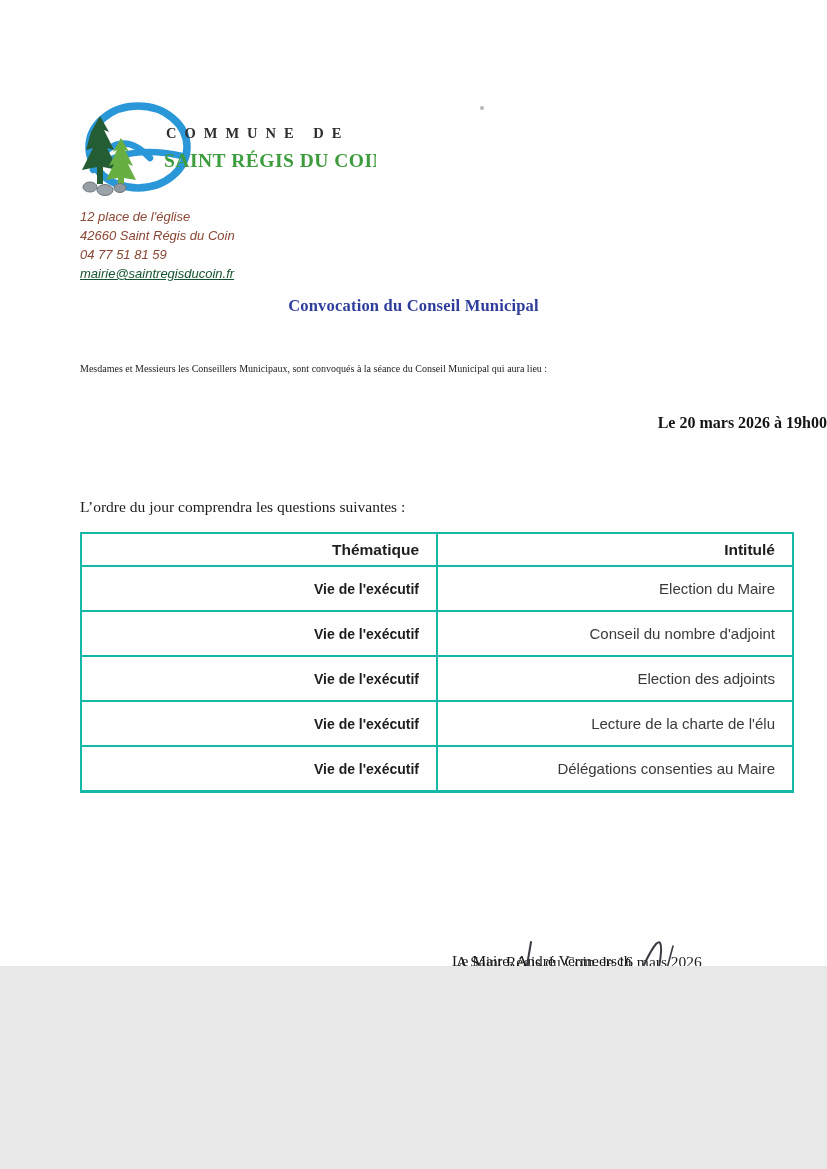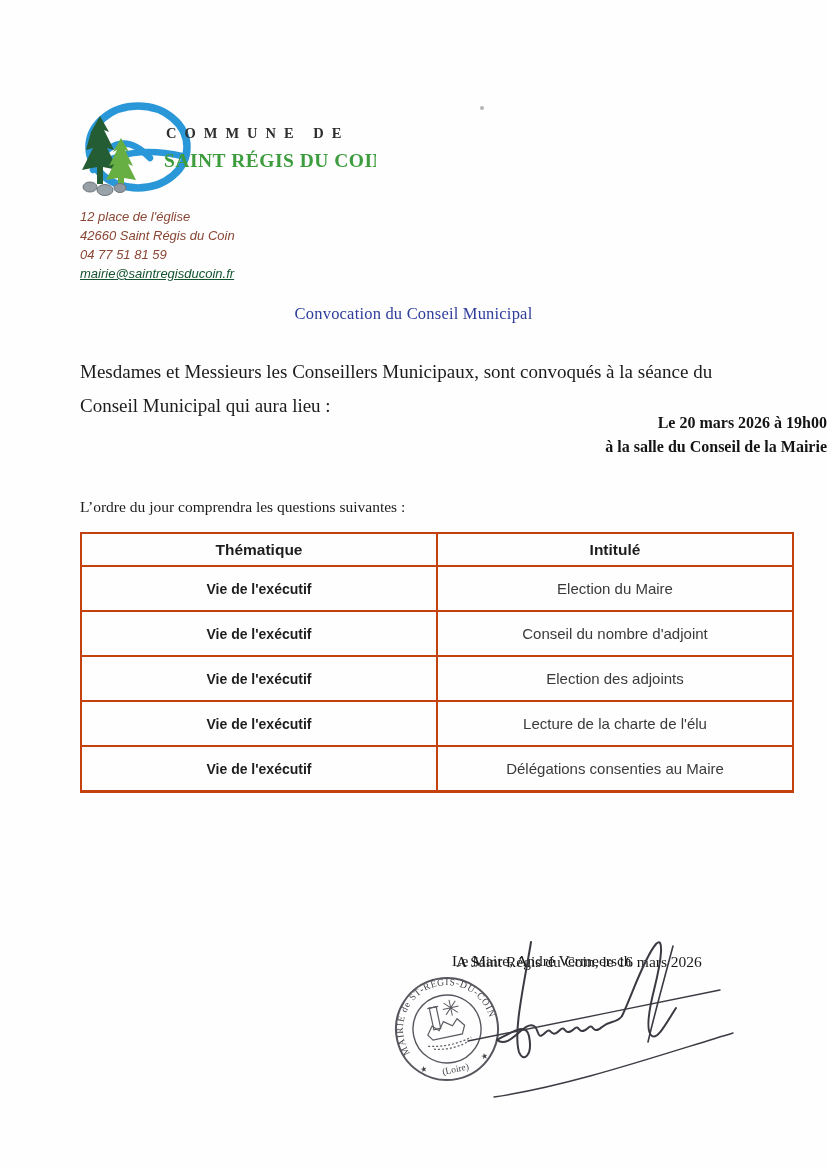--- a/index.html
+++ b/index.html
@@ -1,57 +1,57 @@
 <!DOCTYPE html>
 <html><head>
 <meta charset="utf-8">
 <style>
   html,body{margin:0;padding:0;background:#e8e8e8;}
   .page{
-    position:relative;width:827px;height:1169px;background:#fefefe;
+    position:relative;width:827px;height:966px;background:#fefefe;
     overflow:hidden;font-family:"Liberation Serif",serif;color:#1f1f1f;
     margin:0 auto;
   }
   
   .logo-svg{position:absolute;left:76px;top:100px;width:300px;height:100px;}
   .logo-org1{font-family:"Liberation Serif",serif;font-size:14.5px;font-weight:600;
     letter-spacing:8px;fill:#2e2e2e;}
   .logo-org2{font-family:"Liberation Serif",serif;font-size:19.5px;font-weight:bold;
     letter-spacing:.5px;fill:#3d9c3d;}
   .contact{
     position:absolute;left:80px;top:207px;
     font-family:Liberation Sans, sans-serif;font-style:italic;
     font-size:13px;line-height:19px;color:#8a4634;
   }
   .contact a{color:#14532d;text-decoration:underline;cursor:pointer;}
   
   .doc-title{
-    position:absolute;left:0;right:0;top:304px;text-align:center;
-    font-size:16.5px;font-weight:normal;color:#2e3d9c;letter-spacing:.2px;
+    position:absolute;left:0;right:0;top:296px;text-align:center;
+    font-size:16.5px;font-weight:bold;color:#2e3d9c;letter-spacing:.2px;
   }
   .intro{
     position:absolute;left:80px;top:355px;width:692px;
-    font-size:19px;line-height:34px;color:#1c1c1c;
+    font-size:10px;line-height:27px;color:#1c1c1c;
   }
   .meeting{
     position:absolute;left:0;right:0;top:411px;text-align:right;
     font-size:16px;font-weight:bold;line-height:23.5px;color:#141414;
   }
   .agenda-intro{
     position:absolute;left:80px;top:498px;font-size:15.5px;color:#1c1c1c;
   }
   
   table.agenda{
     position:absolute;left:80px;top:532px;width:714px;
     border-collapse:collapse;table-layout:fixed;
     font-family:"Liberation Sans",sans-serif;
   }
   table.agenda th,table.agenda td{
-    border:2px solid #c2410c;text-align:center;vertical-align:middle;
-    padding:0 6px;overflow:hidden;
+    border:2px solid #14b8a6;text-align:right;vertical-align:middle;
+    padding:0 17px;overflow:hidden;
   }
   table.agenda th{height:31px;font-size:15.5px;font-weight:bold;color:#1d1d1d;}
   table.agenda td{height:43px;}
   table.agenda td.c1{width:188px;font-weight:bold;font-size:14px;color:#1d1d1d;}
   table.agenda td.c2{font-size:15px;font-weight:normal;color:#3a3a3a;}
   table.agenda tr:last-child td{border-bottom-width:3px;}
   
   .place-date{position:absolute;left:456px;top:953px;font-size:15.5px;color:#1a1a1a;}
   .signer{position:absolute;left:452px;top:952px;font-size:15.5px;color:#1a1a1a;}
   .stamp-svg{position:absolute;left:390px;top:972px;width:114px;height:114px;}
@@ -92,21 +92,20 @@
   </div>
 
   <div class="speck"></div>
 
   <div class="doc-title">Convocation du Conseil Municipal</div>
 
   <div class="intro">Mesdames et Messieurs les Conseillers Municipaux, sont convoqués à la séance du Conseil Municipal qui aura lieu :</div>
 
   <div class="meeting">
     <div>Le 20 mars 2026 à 19h00</div>
-    <div>à la salle du Conseil de la Mairie</div>
   </div>
 
   <div class="agenda-intro">L’ordre du jour comprendra les questions suivantes :</div>
 
   <table class="agenda">
     <thead>
       <tr>
         <th class="c1">Thématique</th>
         <th class="c2">Intitulé</th>
       </tr>

